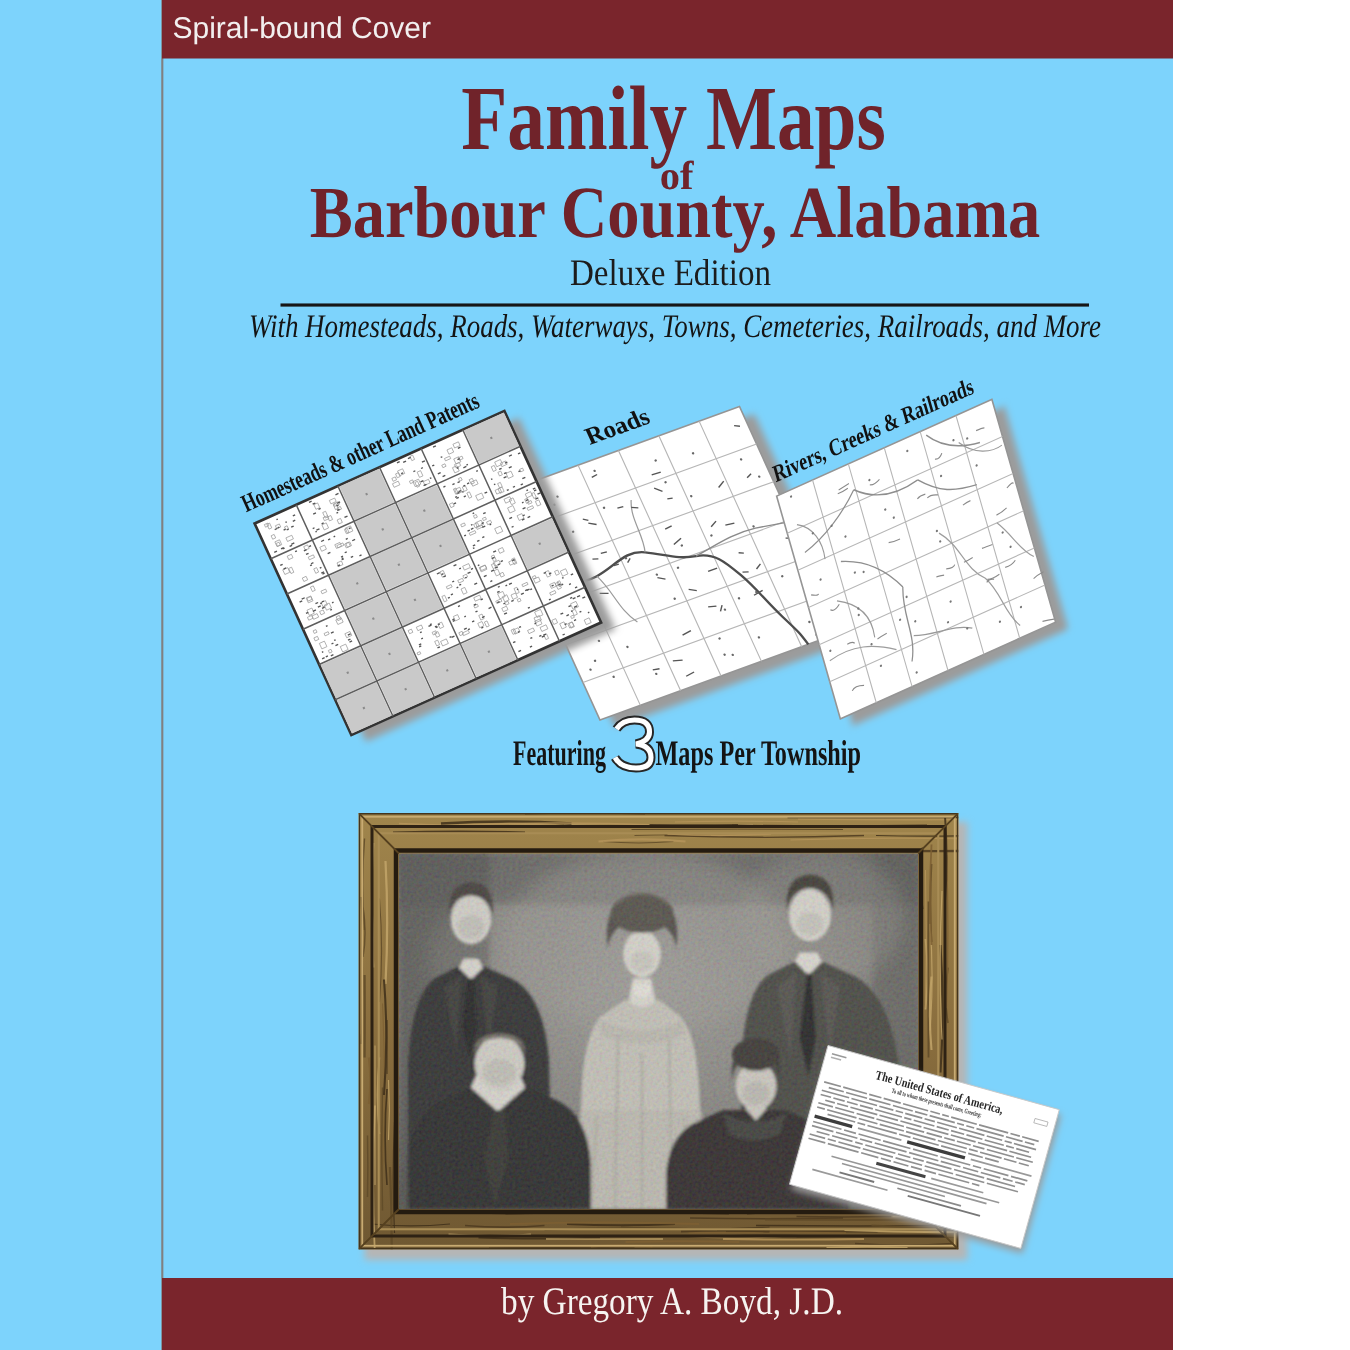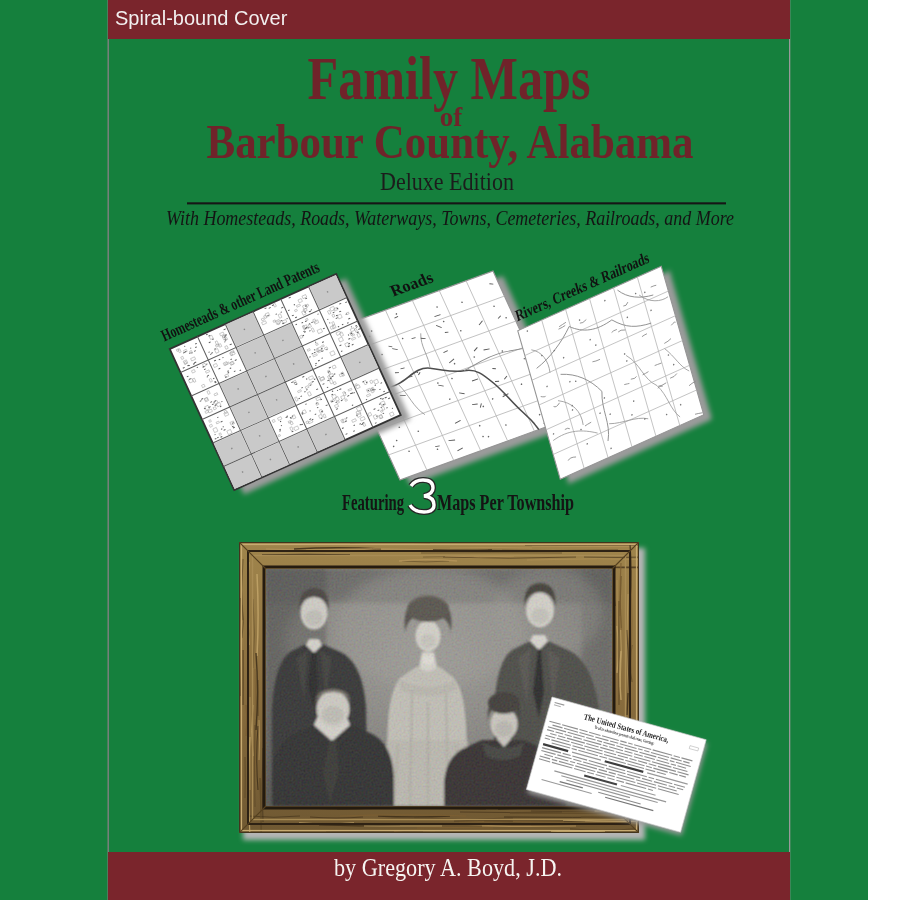--- a/index.html
+++ b/index.html
@@ -1,14 +1,14 @@
 <!DOCTYPE html>
 <html><head><meta charset="utf-8"><style>
 html,body{margin:0;padding:0;background:#ffffff;}
-#page{position:relative;width:868px;height:900px;overflow:hidden;background:#15803d;font-family:"Liberation Serif",serif;}
+#page{position:relative;width:782px;height:900px;overflow:hidden;background:#7dd3fc;font-family:"Liberation Serif",serif;}
 </style></head><body>
 <div id="page">
 <svg width="900" height="900" viewBox="0 0 900 900" xmlns="http://www.w3.org/2000/svg" style="position:absolute;left:0;top:0">
 <defs>
 <filter id="soft" x="-20%" y="-20%" width="140%" height="140%">
           <feGaussianBlur stdDeviation="2"></feGaussianBlur>
         </filter>
 <filter id="soft1" x="-20%" y="-20%" width="140%" height="140%">
           <feGaussianBlur stdDeviation="1.1"></feGaussianBlur>
         </filter>

